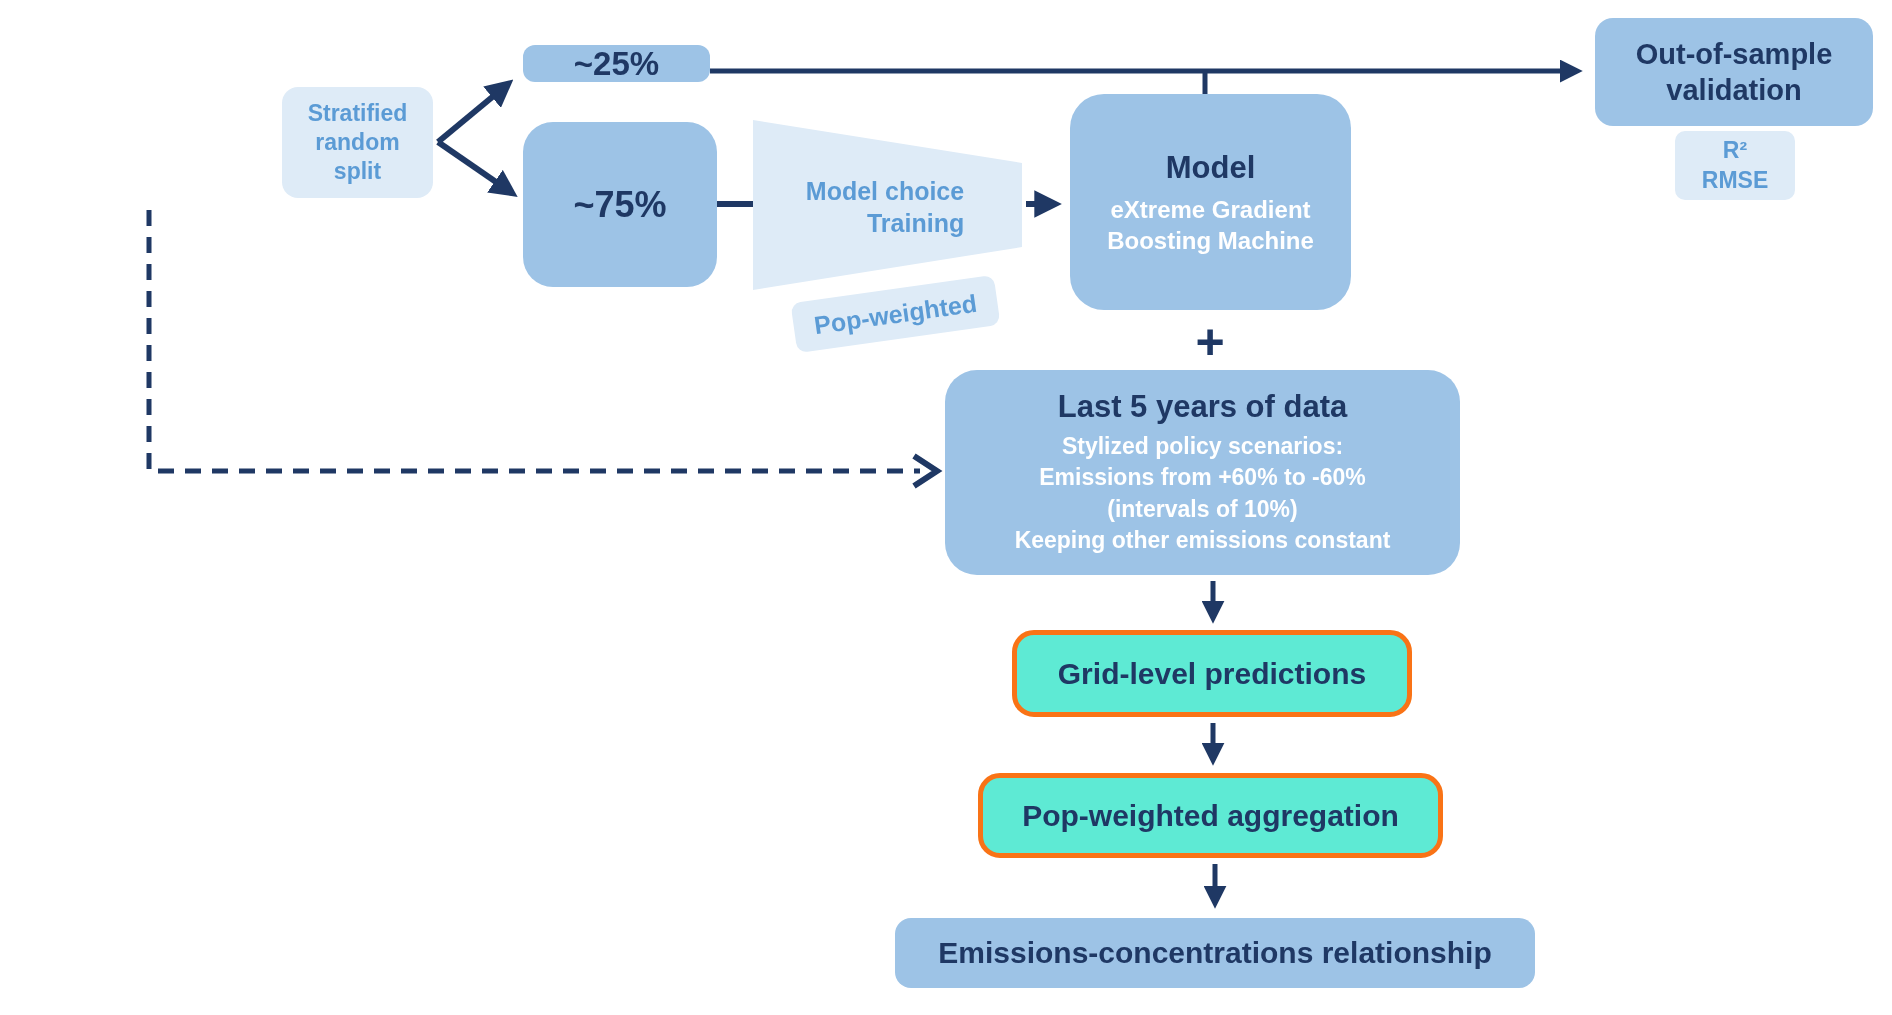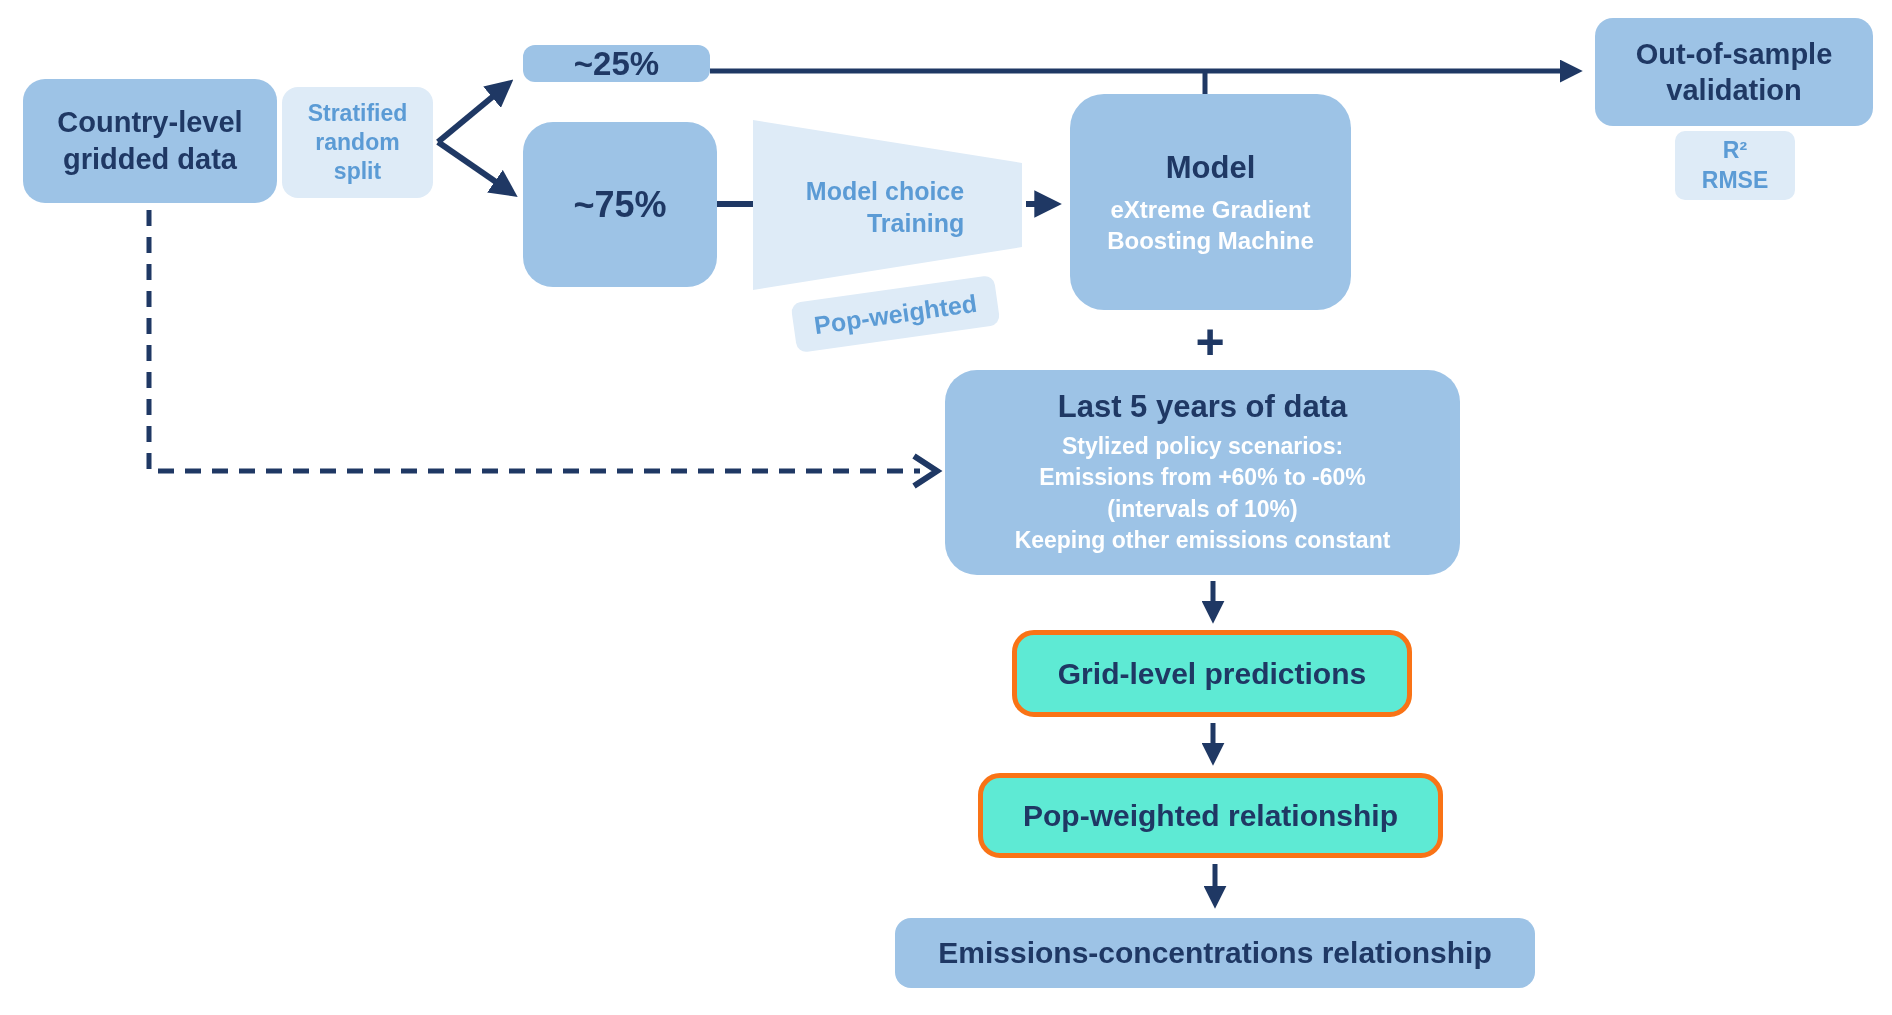--- a/index.html
+++ b/index.html
@@ -68,22 +68,20 @@
     <path d="M1205,71 L1205,94" stroke="#1F3864" stroke-width="5"></path>
 
     <path d="M149,210 L149,471 L920,471" stroke="#1F3864" stroke-width="5" stroke-dasharray="16 11" fill="none"></path>
     <path d="M914,456 L937,471 L914,486" stroke="#1F3864" stroke-width="6" fill="none"></path>
 
     <path d="M1213,581 L1213,618" stroke="#1F3864" stroke-width="5" marker-end="url(#ah)"></path>
     <path d="M1213,723 L1213,760" stroke="#1F3864" stroke-width="5" marker-end="url(#ah)"></path>
     <path d="M1215,864 L1215,903" stroke="#1F3864" stroke-width="5" marker-end="url(#ah)"></path>
   </svg>
 
-  <div class="node fill-mid txt-navy" id="country-box">Country-level
-gridded data</div>
 
   <div class="node fill-light txt-blue" id="stratified-box">Stratified
 random
 split</div>
 
   <div class="node fill-mid txt-navy" id="split25-box">~25%</div>
 
   <div class="node fill-mid txt-navy" id="split75-box">~75%</div>
 
   <div class="node txt-blue" id="training-label">Model choice
@@ -108,17 +106,17 @@
   <div class="node fill-mid" id="scenarios-box">
     <div class="title txt-navy">Last 5 years of data</div>
     <div class="body txt-white">Stylized policy scenarios:
 Emissions from +60% to -60%
 (intervals of 10%)
 Keeping other emissions constant</div>
   </div>
 
   <div class="node outline txt-navy" id="grid-box">Grid-level predictions</div>
 
-  <div class="node outline txt-navy" id="popagg-box">Pop-weighted relationship</div>
+  <div class="node outline txt-navy" id="popagg-box">Pop-weighted aggregation</div>
 
   <div class="node fill-mid txt-navy" id="emissions-box">Emissions-concentrations relationship</div>
 
 </div>
 
 </body></html>

